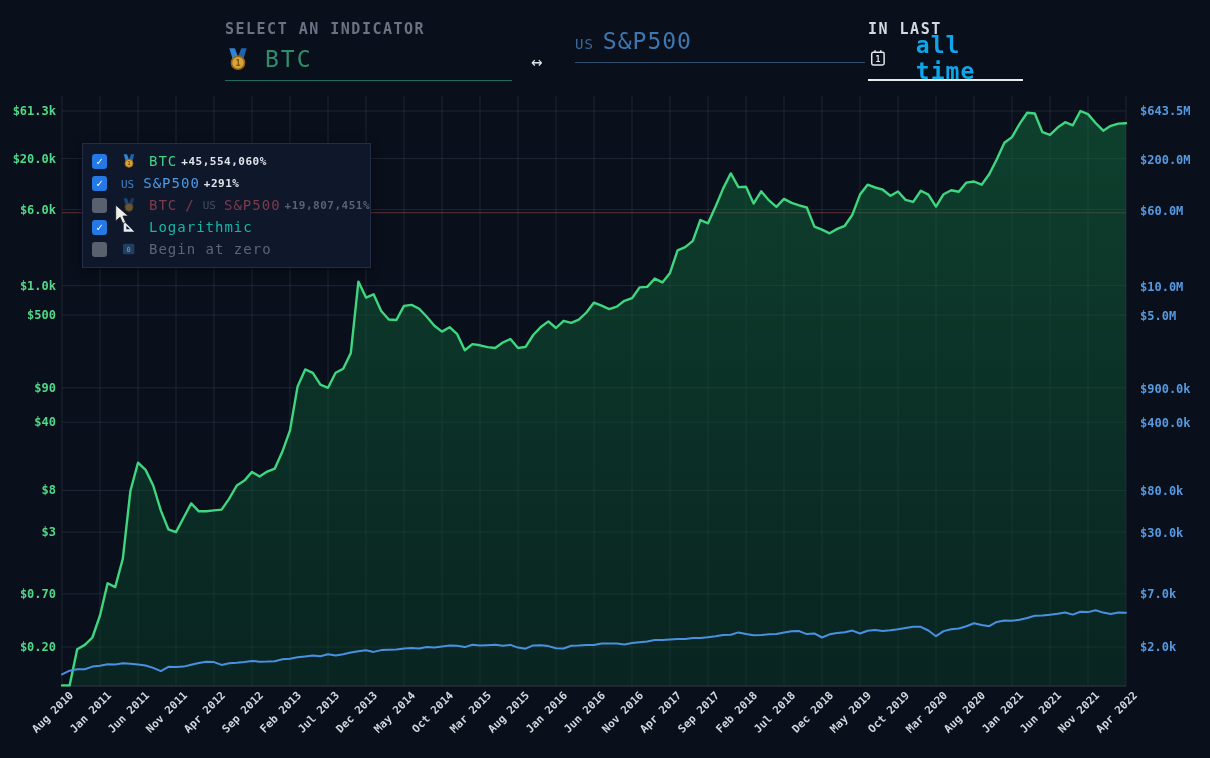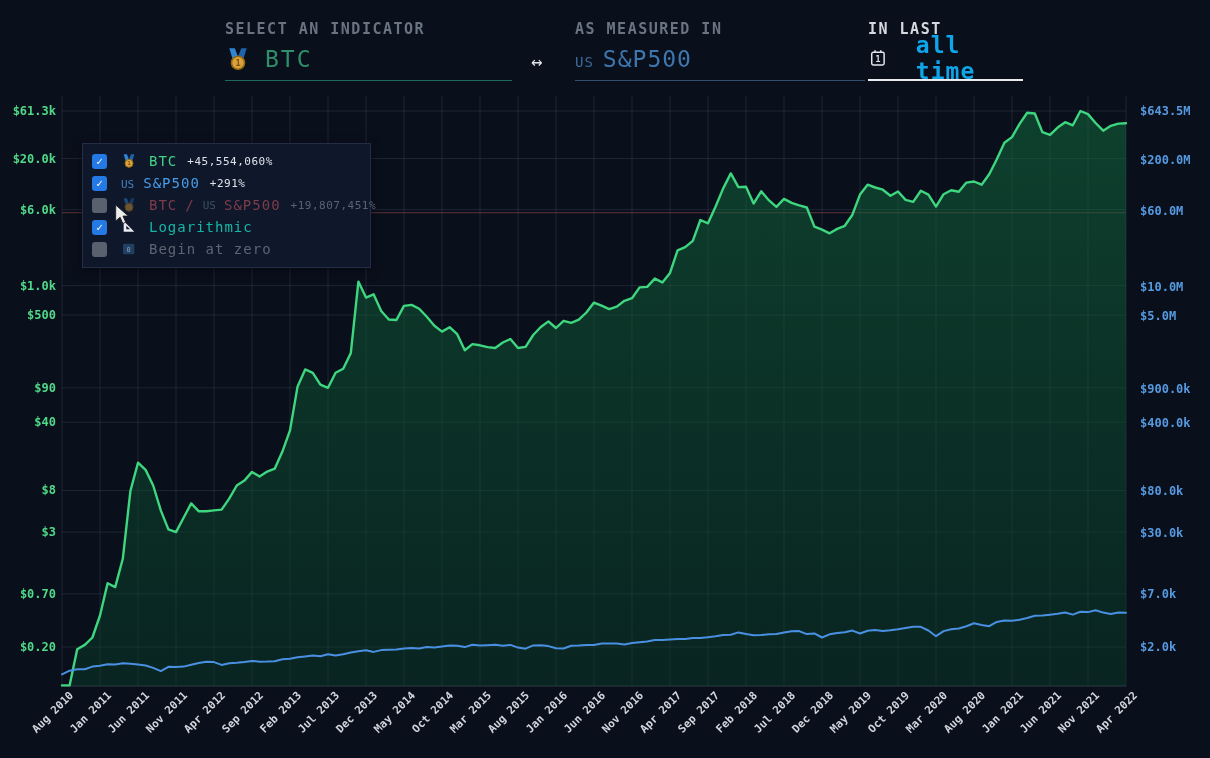--- a/index.html
+++ b/index.html
@@ -50,22 +50,22 @@
   .lg-ic.dim { opacity:0.45; }
   .lg-txt { font-size:14px; margin-left:12px; letter-spacing:1px; }
   .c-btc-bright { color:#43d385; }
   .c-sp-us { font-size:11px; color:#4481c2; letter-spacing:0; margin-left:14px; position:relative; top:1px;}
   .c-sp-bright { color:#4a9ce8; margin-left:9px; }
   .c-ratio { color:#7e3c4a; }
   .c-ratio-us { font-size:11px; color:#3d4f66; margin:0 2px; }
   .c-white { color:#14b8a6; }
   .c-dim { color:#5d6572; }
   .lg-pct {
-    font-size:11px; font-weight:normal; color:#dfe3ea;
-    margin-left:10px; letter-spacing:0.5px;
+    font-size:11px; font-weight:bold; color:#dfe3ea;
+    margin-left:4px; letter-spacing:0.5px;
   }
   .lg-pct.dim { color:#596276; }
   
   #chart-svg { position:absolute; left:0; top:0; }
 </style>
 </head>
 <body>
 
 <div id="app">
 
@@ -78,21 +78,20 @@
         <circle cx="12" cy="15.5" r="6" fill="#dba23f" stroke="#97690f" stroke-width="1.5"></circle>
         <text x="12" y="18.6" font-size="8" font-weight="bold" fill="#7a5408" text-anchor="middle" font-family="DejaVu Sans Mono, monospace">1</text>
       </svg>
       <span class="val-btc">BTC</span>
     </div>
   </div>
 
   <div class="swap-arrow">↔</div>
 
   <div class="hdr-section" style="left:575px; width:290px;">
-    <div class="hdr-label">AS MEASURED IN</div>
     <div class="hdr-value-row u-blue">
       <span class="val-us">US</span>
       <span class="val-sp">S&amp;P500</span>
     </div>
   </div>
 
   <div class="hdr-section" style="left:868px; width:155px;">
     <div class="hdr-label bright">IN LAST</div>
     <div class="hdr-value-row u-white">
       <svg width="22" height="22" viewBox="0 0 24 24">

